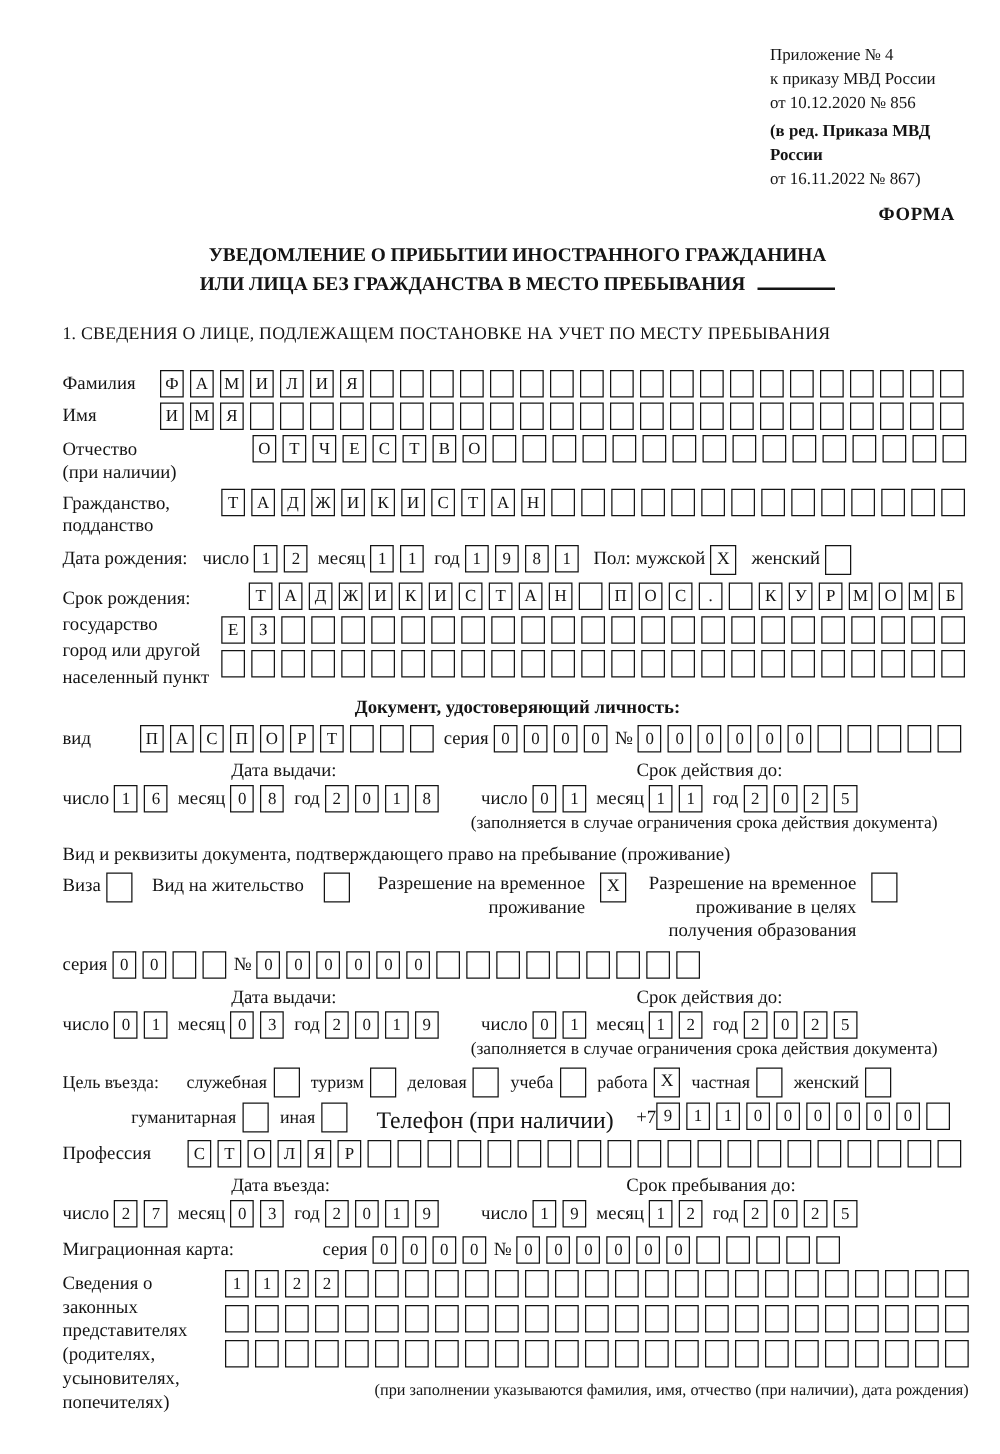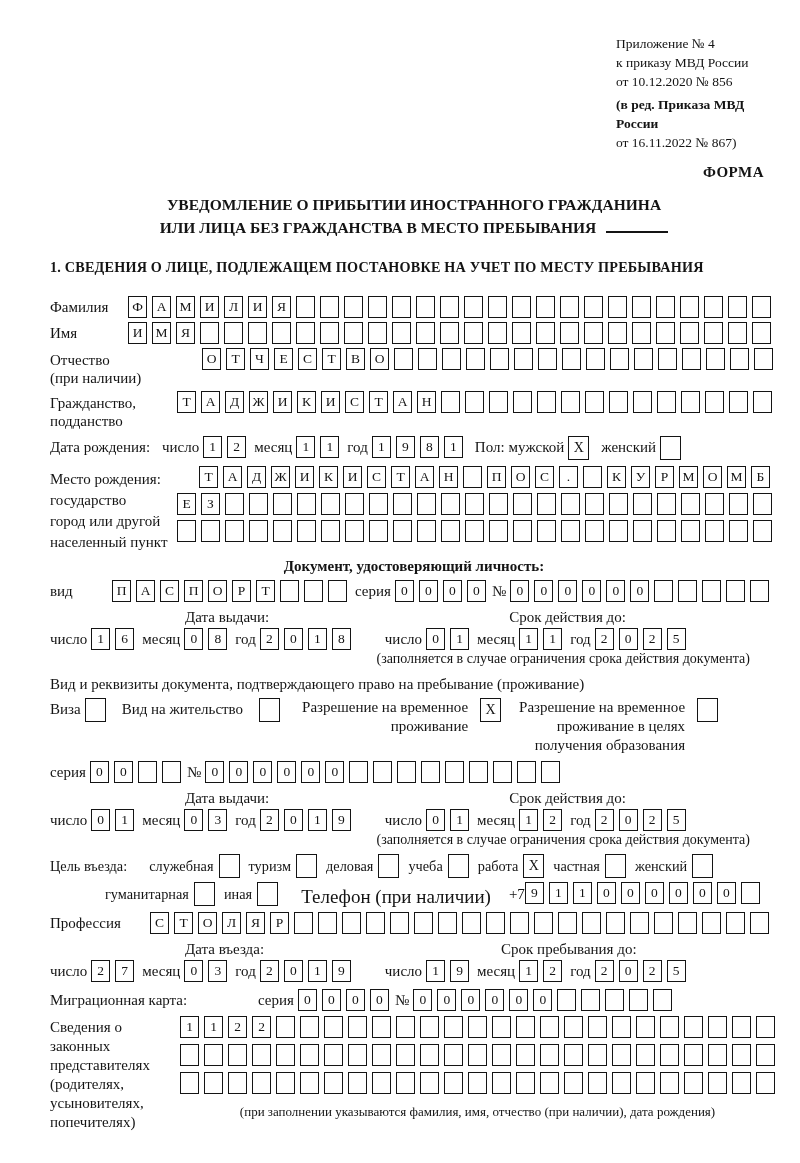--- a/index.html
+++ b/index.html
@@ -11,21 +11,21 @@
   }
   .page { padding:34px 22px 8px 50px; }
 
   .annex { margin-left:566px; font-size:13.5px; line-height:19px; }
   .annex .grp2 { margin-top:4px;font-weight:bold; }
   .forma { text-align:right; font-weight:700; font-size:15px; margin:12px 14px 0 0; letter-spacing:0.5px; }
 
   .title { text-align:center; font-weight:700; font-size:15.5px; line-height:23px; margin-top:12px; }
   .u-line { display:inline-block; width:62px; border-bottom:2px solid #141414; margin-left:10px; }
 
-  .sec { font-weight:700; font-size:14.2px; margin-top:20px; letter-spacing:0.2px; }
+  .sec { font-weight:400; font-size:14.2px; margin-top:20px; letter-spacing:0.2px; }
 
   .row { display:flex; align-items:flex-start; margin-top:4px; }
   .lbl { flex:none; padding-top:3px; }
   .lblcol { flex:none; }
   .cells { display:flex; gap:5px; flex:none; }
   .cell {
     flex:none; width:19px; height:22px; border:1.5px solid #141414;
     display:inline-flex; align-items:center; justify-content:center;
     font-size:13.5px; line-height:1; background:#fff;
   }
@@ -40,21 +40,21 @@
   .datelbls { display:flex; margin-top:6px; line-height:18px; }
   .dates { display:flex; margin-top:2px; }
   .limnote { text-align:right; padding-right:28px; font-size:14px; margin-top:1px; line-height:16px; }
   .plain { margin-top:8px; line-height:19px; }
   .plain2 { margin-top:2px; line-height:19px; }
   .center-b { text-align:center; font-weight:700; margin-top:4px; line-height:19px; }
   .cbl { text-align:right; line-height:19px; flex:none; }
   .purp { font-size:14.3px; }
   .purp .plbl { padding-top:4px; }
   .purp .cb { margin:0 9px 0 5px; }
-  .repnote { font-size:13px; margin-top:9px; text-align:center; line-height:17px; }
+  .repnote { font-size:13px; margin-top:9px; text-align:right; line-height:17px; }
 </style>
 </head>
 <body>
 
 <div class="page">
 
   <div class="annex">
     <div>Приложение № 4</div>
     <div>к приказу МВД России</div>
     <div>от 10.12.2020 № 856</div>
@@ -225,21 +225,21 @@
       </span>
     <span class="dlbl" style="padding-left:12px">Пол:</span>
     <span class="dlbl">мужской</span>
     <span class="cb">X</span>
     <span class="dlbl" style="padding-left:12px">женский</span>
     <span class="cb"></span>
   </div>
 
   <div class="row" style="margin-top:6px">
     <span class="lblcol" style="width:127px; line-height:21px; padding-top:3px">
-      <span style="display:block">Место рождения:</span>
+      <span style="display:block">Срок рождения:</span>
       <span style="display:block">государство</span>
       <span style="display:block">город или другой</span>
       <span style="display:block">населенный пункт</span>
     </span>
     <span>
       <span class="cells" style="margin-left:22px">
           <span class="cell">Т</span>
           <span class="cell">А</span>
           <span class="cell">Д</span>
           <span class="cell">Ж</span>

